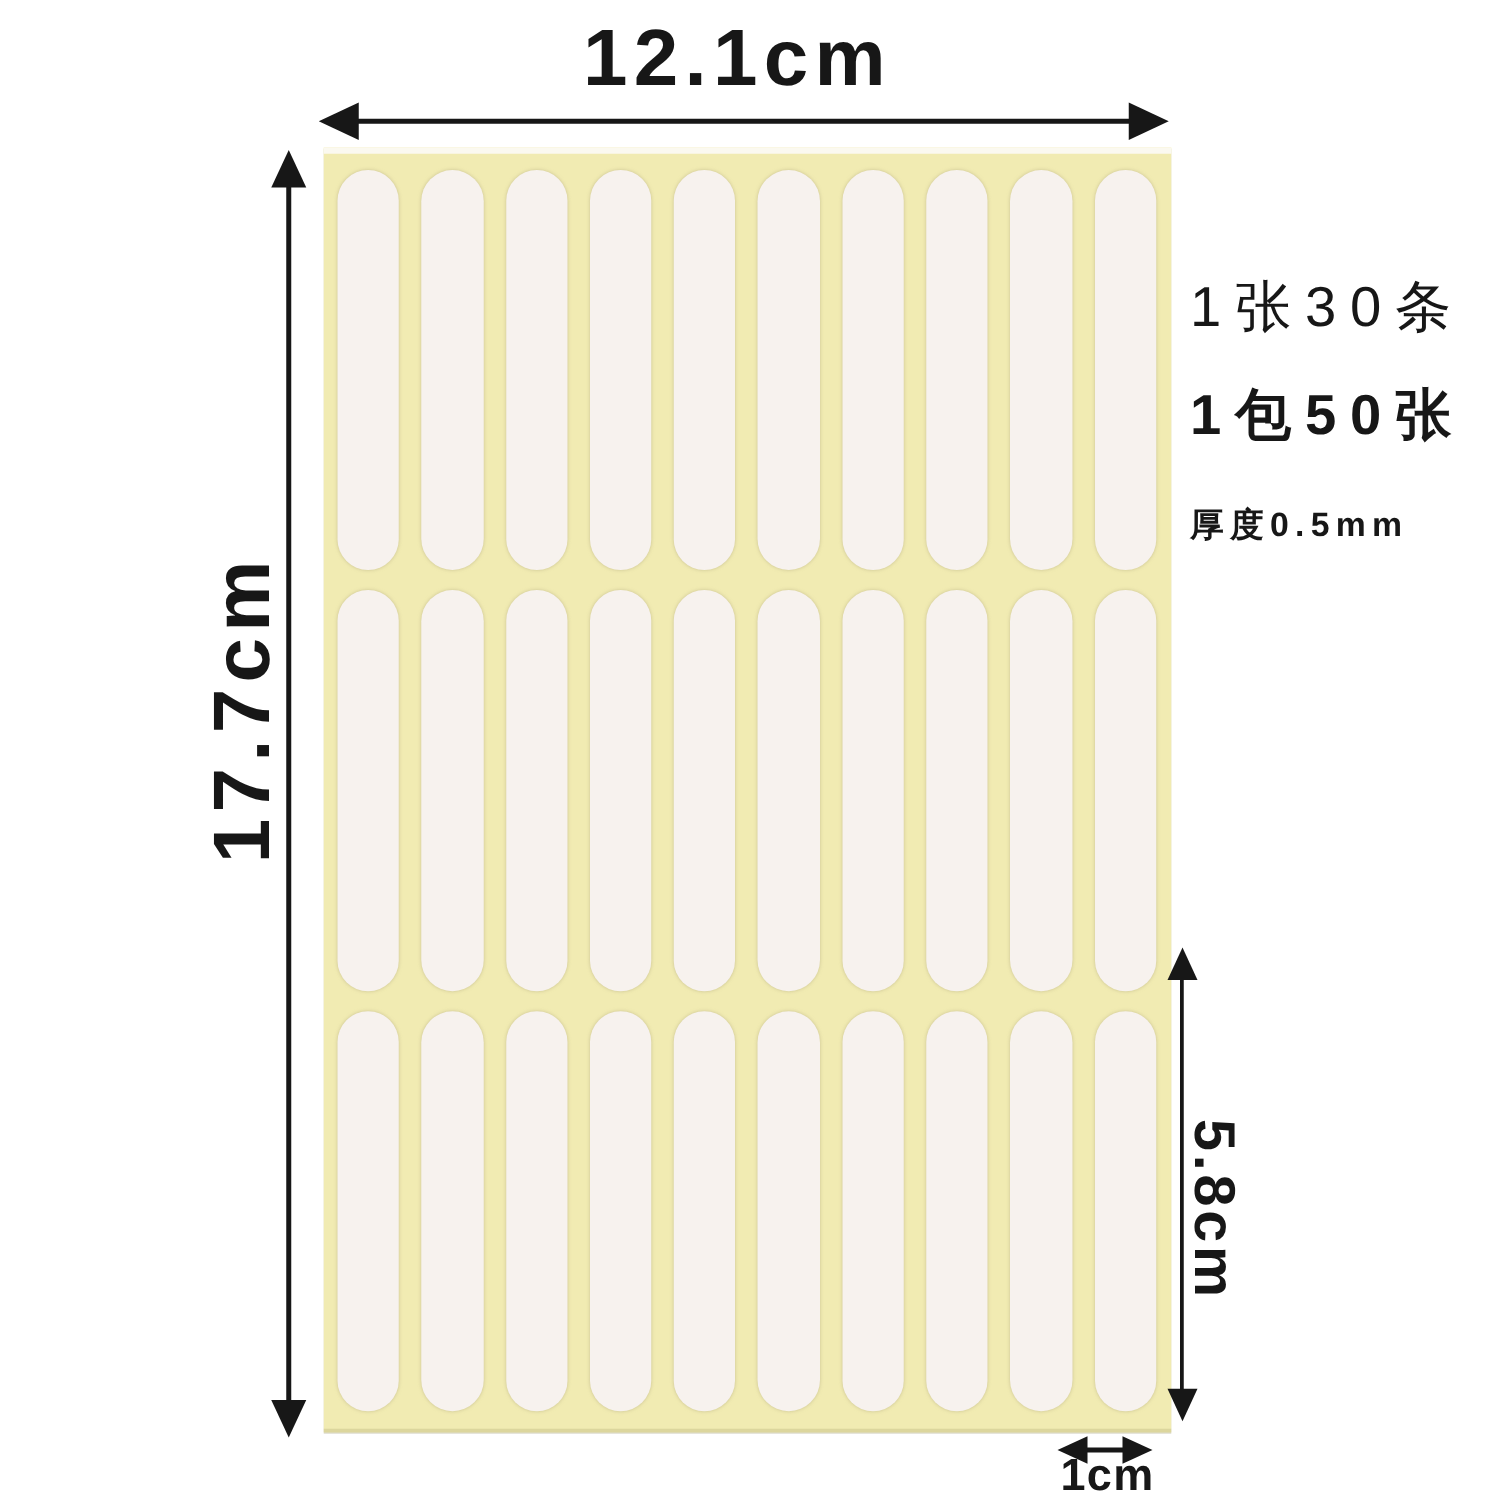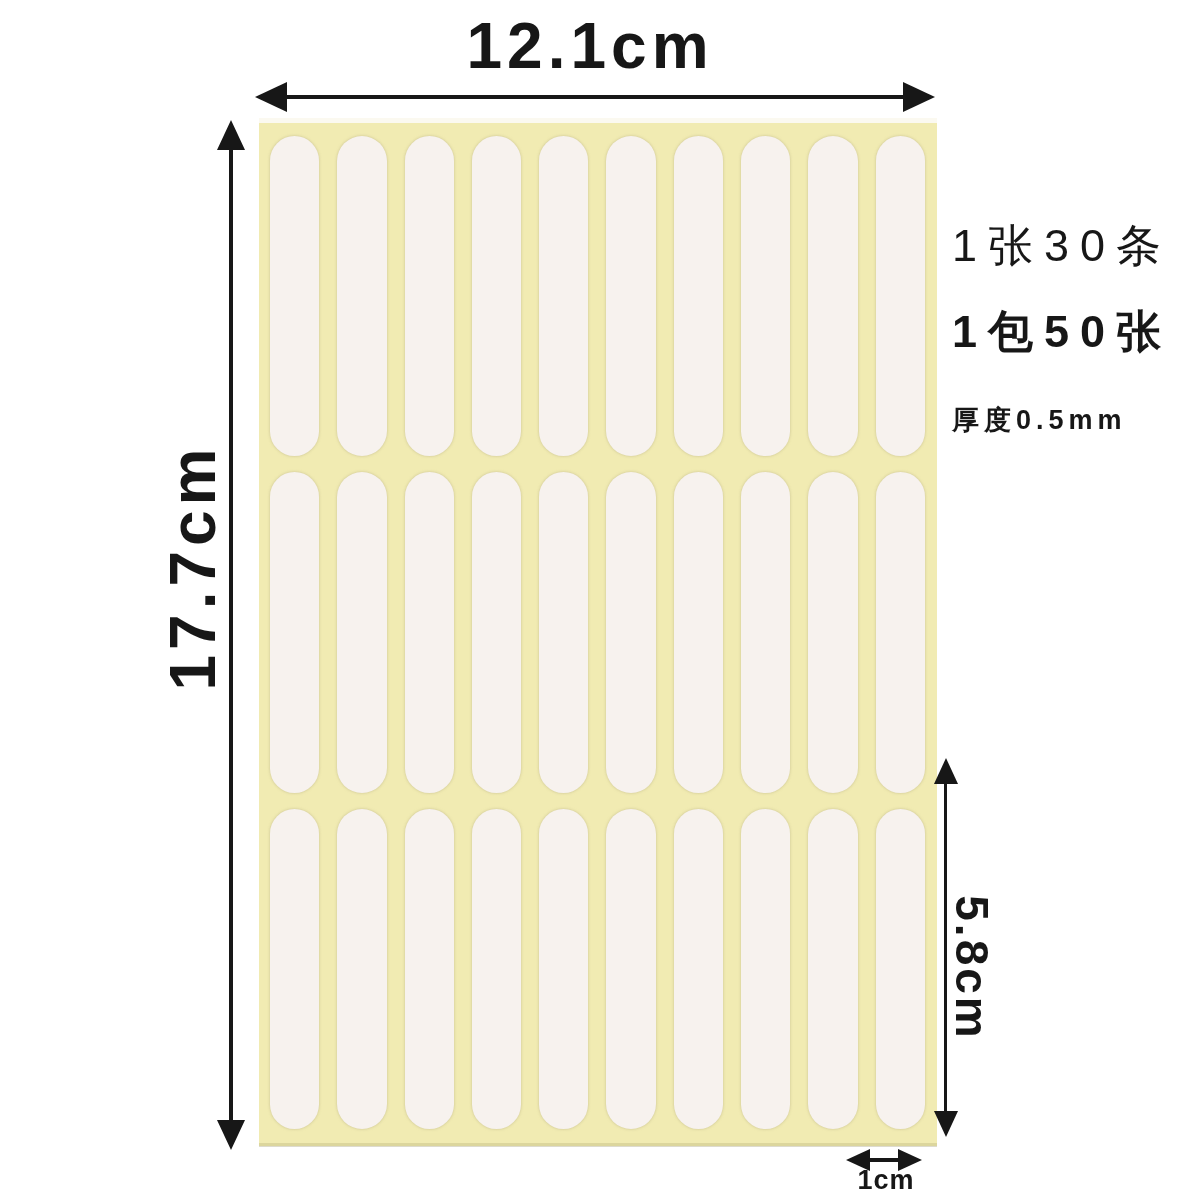--- a/index.html
+++ b/index.html
@@ -108,21 +108,21 @@
   }
   .label-right {
     left: 877px; top: 946px; width: 190px; height: 44px;
     display: flex; align-items: center; justify-content: center;
     transform: rotate(90deg);
     font-size: 46px; letter-spacing: 3px;
   }
   .label-bottom {
     left: 886px; top: 1165px;
     transform: translateX(-50%);
-    font-size: 27px; line-height: 30px; letter-spacing: 1px;
+    font-size: 36px; line-height: 30px; letter-spacing: 1px;
   }
 
   
   .spec-line {
     position: absolute;
     left: 952px;
     white-space: nowrap;
     color: var(--ink, #171717);
     text-align: center;
   }

